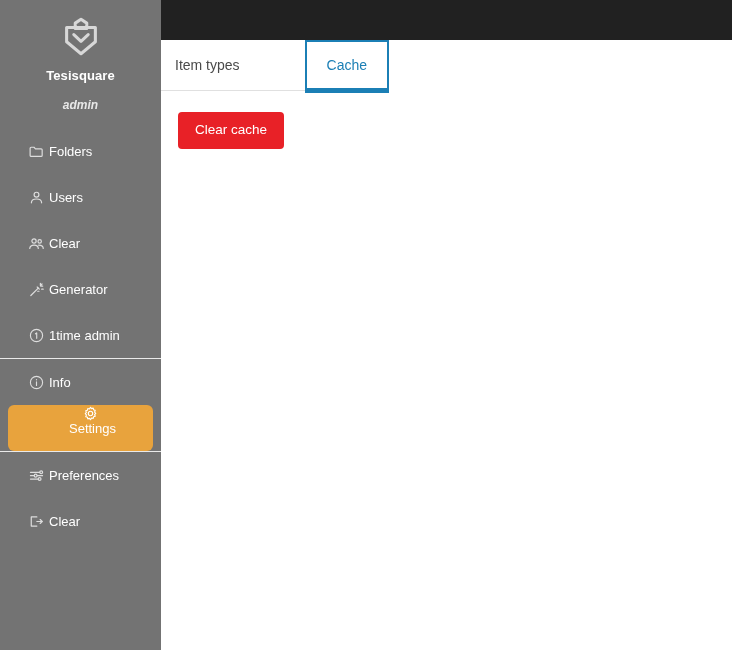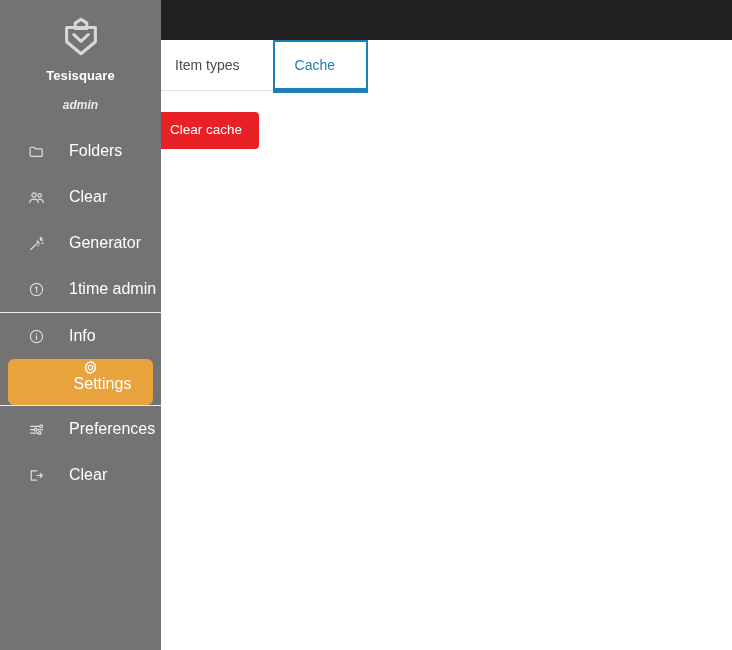--- a/index.html
+++ b/index.html
@@ -103,22 +103,22 @@
     align-items: center;
     justify-content: center;
     color: #dddddd;
   }
   .nav-item .nav-icon svg {
     display: block;
     width: 17px;
     height: 17px;
   }
   .nav-label {
-    margin-left: 24px;
-    font-size: 16px;
+    margin-left: 4px;
+    font-size: 13px;
     color: #ffffff;
     white-space: nowrap;
     line-height: 1;
   }
   .nav-item.active {
     background: #e8a33d;
     flex-direction: column;
   }
   .nav-item.active .nav-icon { color: #ffffff; }
   .nav-item.active .nav-label { color: #ffffff; }
@@ -144,46 +144,48 @@
   .tabs-underline {
     position: absolute;
     left: 14px;
     top: 50px;
     width: 180px;
     height: 1px;
     background: #e0e0e0;
   }
   .tab {
     position: relative;
-    padding: 15px 31px 14px 20px;
+    padding: 15px 20px 14px 20px;
     font-size: 14px;
     color: #4a4a4a;
     cursor: pointer;
     background: transparent;
     border: 2px solid transparent;
     box-sizing: border-box;
     line-height: 1.2;
     white-space: nowrap;
   }
   .tab.active {
     color: #1b7fb5;
     border: 2px solid #1b7fb5;
+    margin-left: 43px;
   }
   .tab.active::after {
     content: "";
     position: absolute;
     left: -2px;
     right: -2px;
     bottom: -5px;
     height: 4px;
     background: #1b7fb5;
   }
 
   .panel {
     padding: 20px 14px 0 14px;
+    margin-left: 25px;
   }
   .btn-danger {
     display: inline-block;
     background: #e82127;
     color: #ffffff;
     border: none;
     border-radius: 4px;
     font-size: 13.5px;
     font-family: "Liberation Sans", sans-serif;
     padding: 11px 17px;
@@ -216,20 +218,29 @@
 
       <div class="nav-item">
         <span class="nav-icon">
           <svg viewBox="0 0 24 24" fill="none" stroke="currentColor" stroke-width="1.7" stroke-linecap="round" stroke-linejoin="round">
             <path d="M3 7.5a1.5 1.5 0 0 1 1.5-1.5h4l2 2.2h8a1.5 1.5 0 0 1 1.5 1.5v7.8a1.5 1.5 0 0 1-1.5 1.5H4.5A1.5 1.5 0 0 1 3 17.5z"></path>
           </svg>
         </span>
         <span class="nav-label">Folders</span>
       </div>
 
+      <div class="nav-item">
+        <span class="nav-icon">
+          <svg viewBox="0 0 24 24" fill="none" stroke="currentColor" stroke-width="1.7" stroke-linecap="round" stroke-linejoin="round">
+            <circle cx="12" cy="8" r="3.4"></circle>
+            <path d="M4.8 19.5c0-3.4 3.2-5.4 7.2-5.4s7.2 2 7.2 5.4"></path>
+          </svg>
+        </span>
+        <span class="nav-label">Users</span>
+      </div>
 
       <div class="nav-item">
         <span class="nav-icon">
           <svg viewBox="0 0 24 24" fill="none" stroke="currentColor" stroke-width="1.7" stroke-linecap="round" stroke-linejoin="round">
             <circle cx="8.5" cy="8.5" r="3"></circle>
             <circle cx="16.5" cy="9" r="2.4"></circle>
             <path d="M2.5 19c0-3 2.7-4.8 6-4.8s6 1.8 6 4.8"></path>
             <path d="M15 14.4c3 .1 6.5 1.2 6.5 4.6"></path>
           </svg>
         </span>

